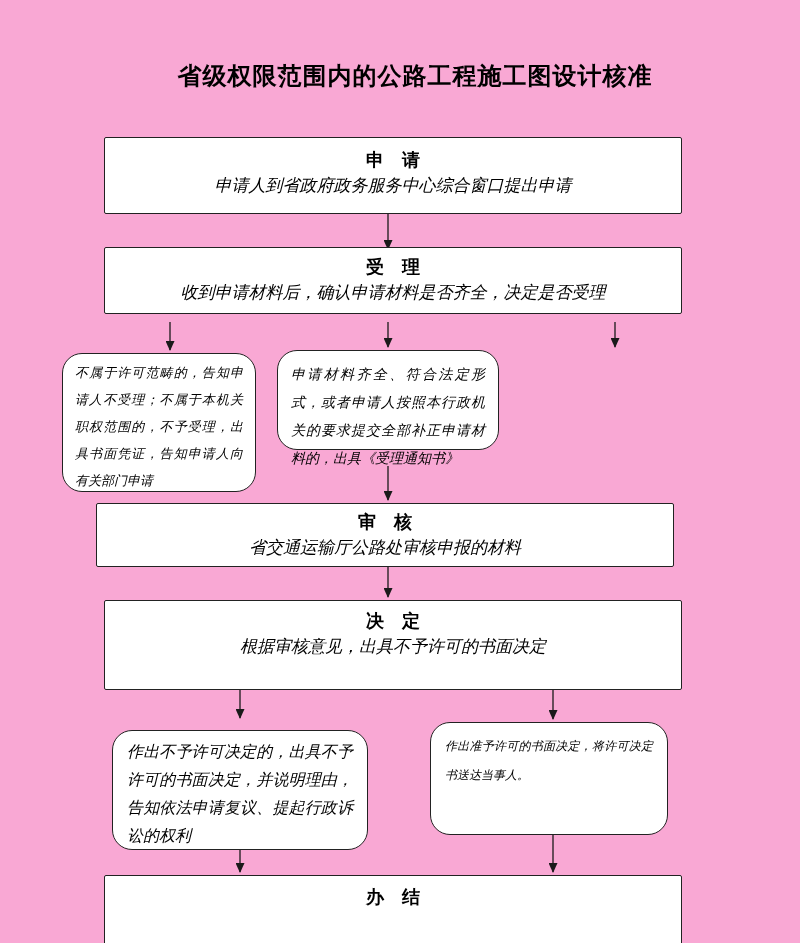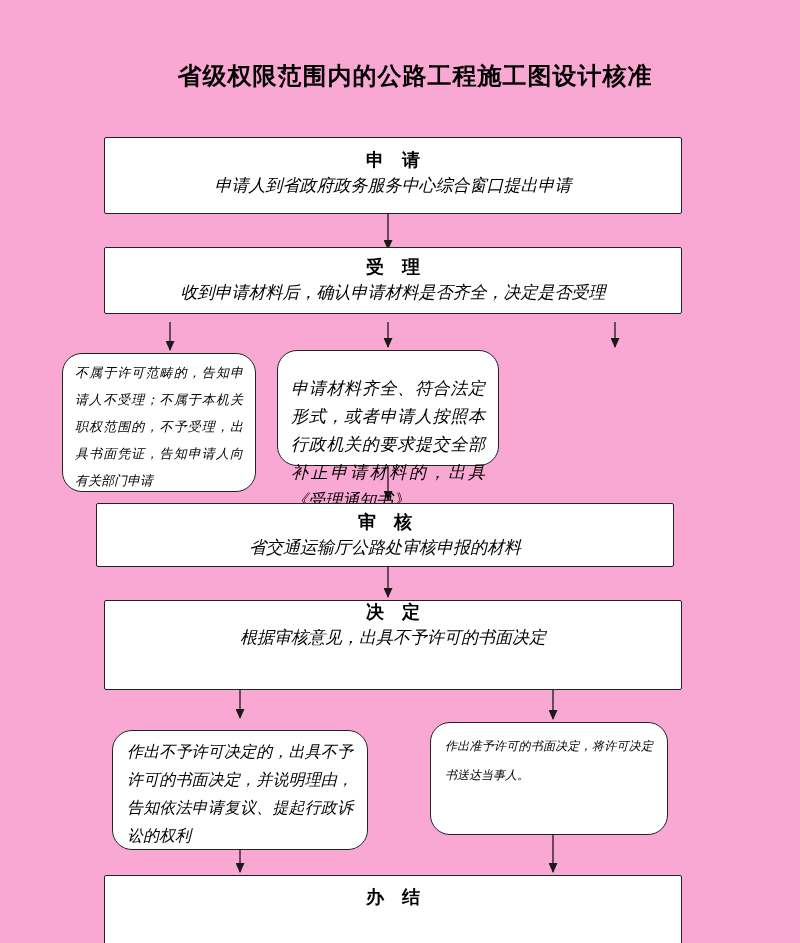--- a/index.html
+++ b/index.html
@@ -63,25 +63,25 @@
     border: 1.5px solid #222222;
     border-radius: 20px;
     text-align: justify;
     font-style: italic;
     color: #000;
   }
   
   .n-apply    { left: 104px; top: 137px; width: 578px; height: 77px; padding-top: 11px; }
   .n-accept   { left: 104px; top: 247px; width: 578px; height: 67px; padding-top: 8px; }
   .n-review   { left: 96px; top: 503px; width: 578px; height: 64px; padding-top: 7px; }
-  .n-decision { left: 104px; top: 600px; width: 578px; height: 90px; }
+  .n-decision { left: 104px; top: 600px; width: 578px; height: 90px; padding-top: 9px; }
   .n-complete { left: 104px; top: 875px; width: 578px; height: 74px; padding-top: 10px; }
   
   .b-left   { left: 62px;  top: 353px; width: 194px; height: 139px; padding: 5px 12px;  font-size: 13px;   line-height: 27px; }
-  .b-mid    { left: 277px; top: 350px; width: 222px; height: 116px; padding: 24px 13px;  font-size: 17px;   line-height: 28px; }
+  .b-mid    { left: 277px; top: 350px; width: 222px; height: 100px; padding: 9px 13px;  font-size: 14px;   line-height: 28px; }
   .b-right  { left: 522px; top: 350px; width: 207px; height: 119px; padding: 8px 13px;  font-size: 15.5px; line-height: 28px; }
   .b-deny   { left: 112px; top: 721px; width: 256px; height: 120px; padding: 7px 14px;  font-size: 16px;   line-height: 28px; margin-top: 9px; }
   .b-grant  { left: 430px; top: 722px; width: 238px; height: 113px; padding: 9px 14px;  font-size: 12px;   line-height: 29px; }
 </style>
 </head>
 <body>
 
 <div class="canvas">
 
   <div class="page-title">省级权限范围内的公路工程施工图设计核准</div>

